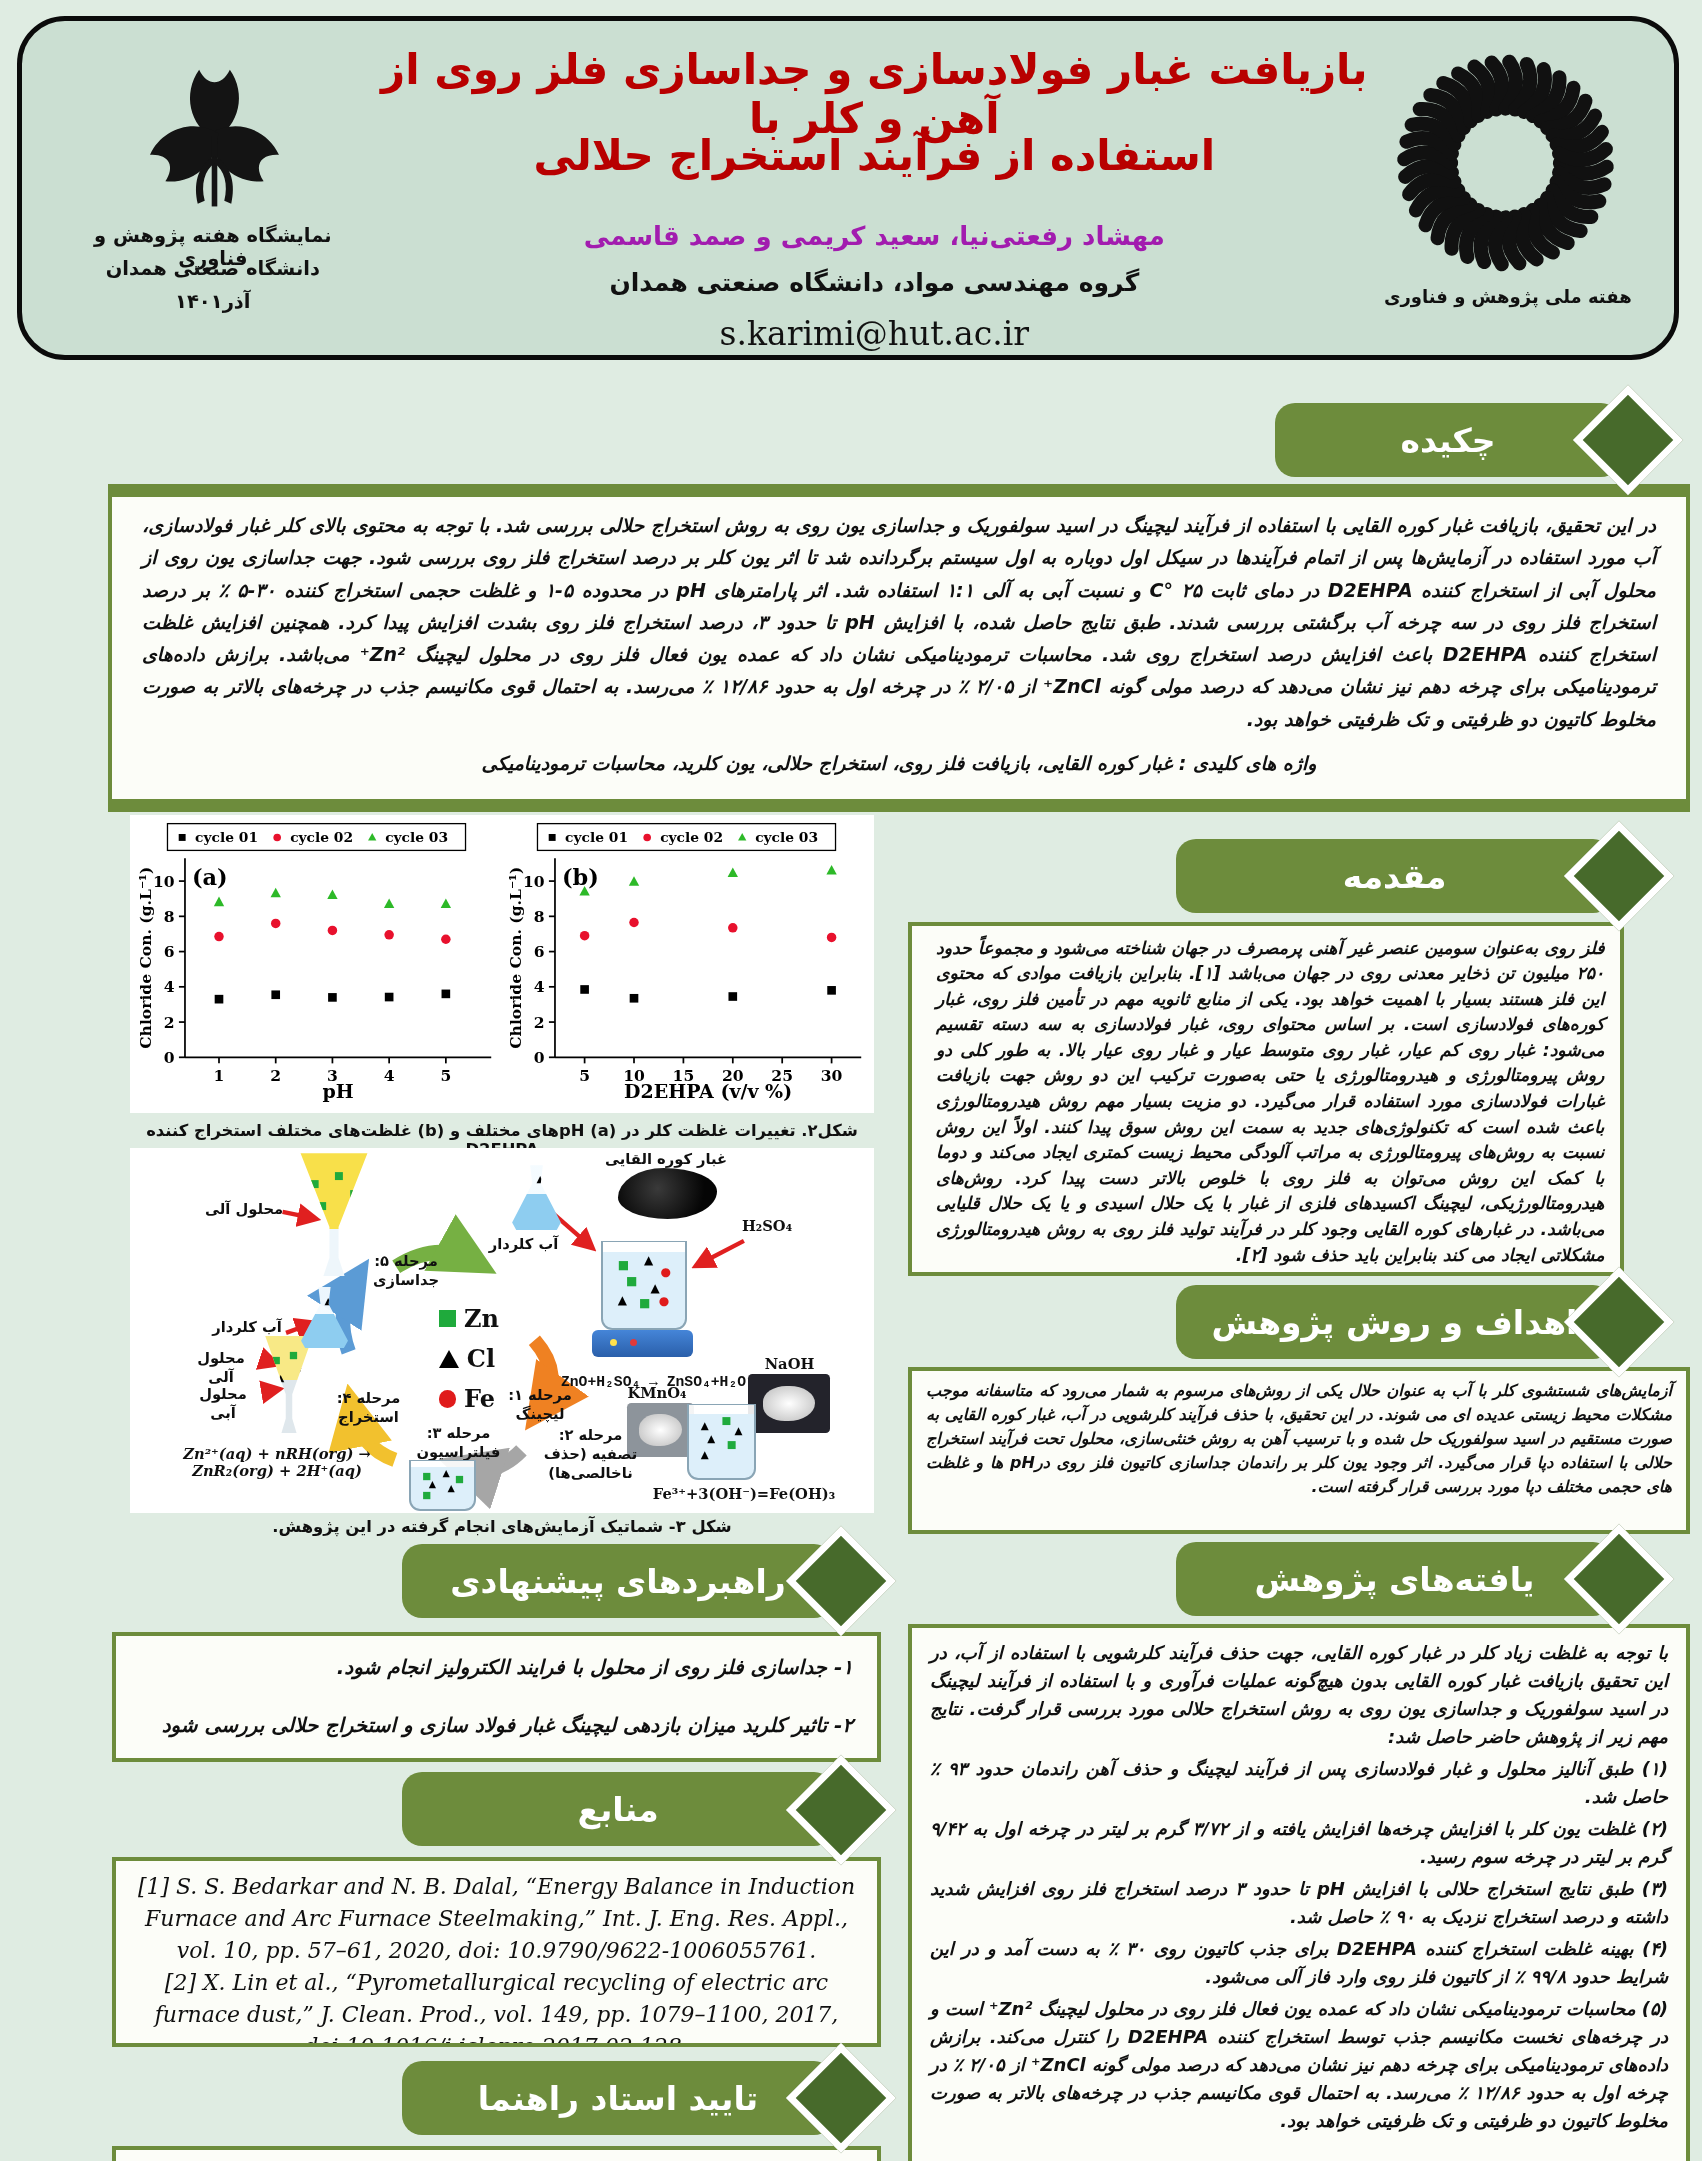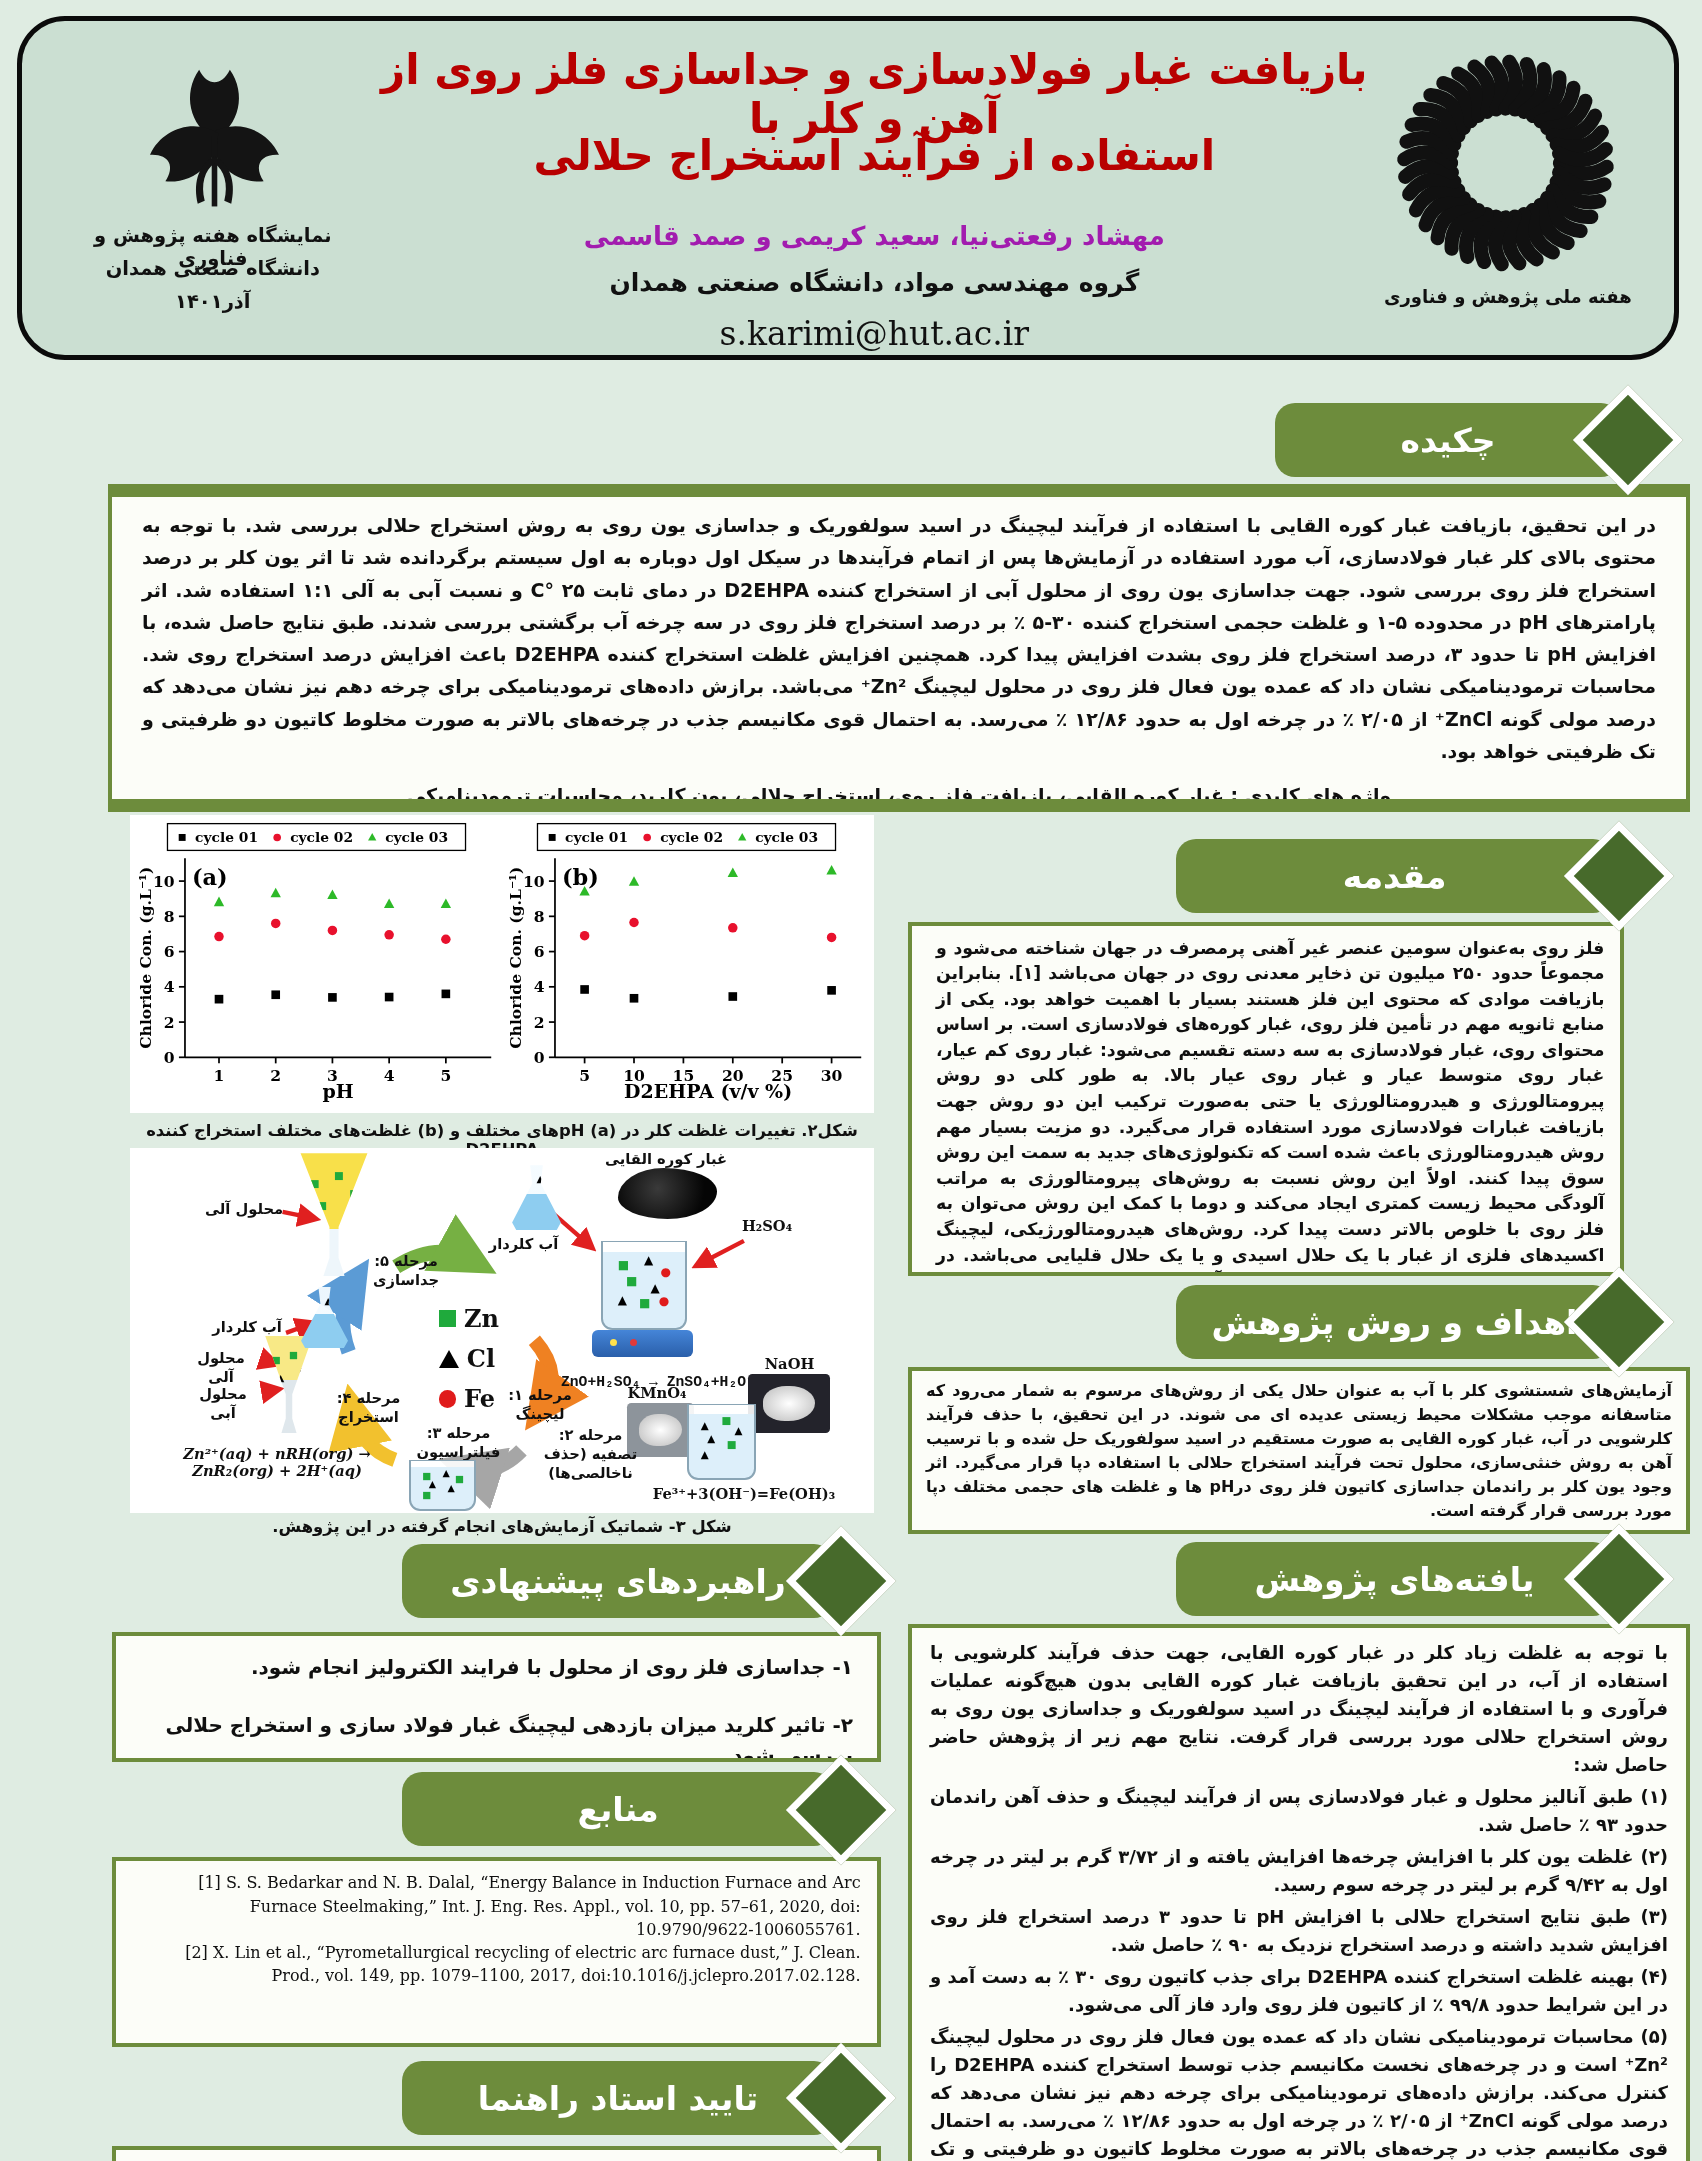--- a/index.html
+++ b/index.html
@@ -13,31 +13,31 @@
   .hdr-email{position:absolute;left:329px;top:293px;width:1046px;text-align:center;font-size:33px;font-family:"DejaVu Serif",serif;color:#111;}
   .logoL{position:absolute;left:108px;top:34px;width:169px;height:164px;}
   .logoL-cap{position:absolute;left:39px;width:303px;text-align:center;font-weight:bold;font-size:19.5px;direction:rtl;color:#111;}
   .logoR{position:absolute;right:56px;top:24px;width:225px;height:236px;}
   .logoR-cap{position:absolute;right:24px;top:265px;width:285px;text-align:center;font-weight:bold;font-size:18px;direction:rtl;color:#111;}
   
   .bar{position:absolute;height:74px;background:#6d8c3c;border-radius:20px;display:flex;align-items:center;justify-content:center;z-index:2;}
   .bar span{color:#fff;font-weight:bold;font-size:33px;direction:rtl;}
   .diamond{position:absolute;width:64px;height:64px;background:#476a2b;border:7px solid #fff;transform:rotate(45deg);z-index:3;}
   
-  .box{position:absolute;background:#fcfdf8;border:4.3px solid #6d8c3c;box-sizing:border-box;direction:rtl;font-weight:bold;color:#101010;overflow:hidden;}
+  .box{position:absolute;background:#fcfdf8;border:4.3px solid #6d8c3c;box-sizing:border-box;direction:rtl;font-weight:bold;color:#101010;overflow:hidden;font-style:italic;}
   .abs-box{border-top-width:13px;border-bottom-width:13px;font-size:19px;line-height:1.7;padding:12px 30px;text-align:justify;}
   .kw{text-align:center;margin:12px 0 0 0;font-size:19px;}
   .body-box{font-size:17.3px;line-height:1.48;padding:9.5px 15.6px;text-align:justify;}
   .body-box p{margin:0 0 4.3px 0;}
   .methods-box{font-size:16px;line-height:1.5;padding:7.8px 14px;text-align:justify;}
   .findings-box{font-size:18px;line-height:1.55;padding:11.2px 18px;text-align:justify;}
   .findings-box p{margin:0 0 4.3px 0;}
   .strat-box{font-size:20px;line-height:1.5;padding:15.6px 24px;text-align:right;}
   .strat-box p{margin:0 0 28px 0;}
-  .refs{direction:ltr;font-family:"DejaVu Serif",serif;font-weight:normal;font-size:16px;line-height:1.45;text-align:right;padding:10.4px 16.4px;}
+  .refs{direction:ltr;font-family:"DejaVu Serif",serif;font-weight:normal;font-size:22px;line-height:1.45;text-align:center;padding:10.4px 16.4px;}
   .refs p{margin:0;}
   .apr{font-size:20px;line-height:1.5;padding:20px 28px;text-align:right;}
   
   .panel{position:absolute;background:#ffffff;}
   .caption{position:absolute;direction:rtl;text-align:center;font-weight:bold;font-size:16.4px;color:#101010;}
   .chart{position:absolute;top:0;left:0;}
   
   .f3lab{position:absolute;direction:rtl;text-align:center;font-weight:bold;font-size:14.7px;line-height:1.3;color:#101010;z-index:4;}
   .f3eq{position:absolute;font-family:"DejaVu Serif",serif;font-weight:bold;font-size:14.7px;direction:ltr;text-align:center;color:#101010;z-index:4;}
   .f3arrows{position:absolute;left:0;top:0;z-index:1;}

